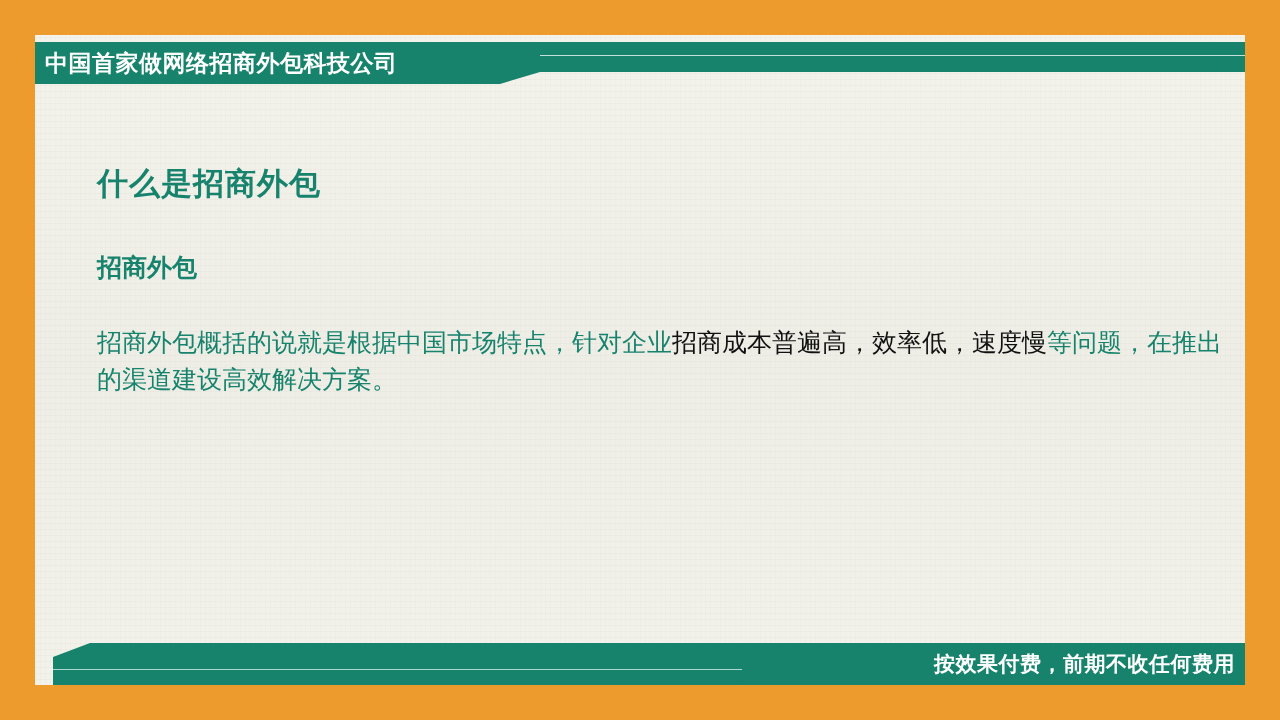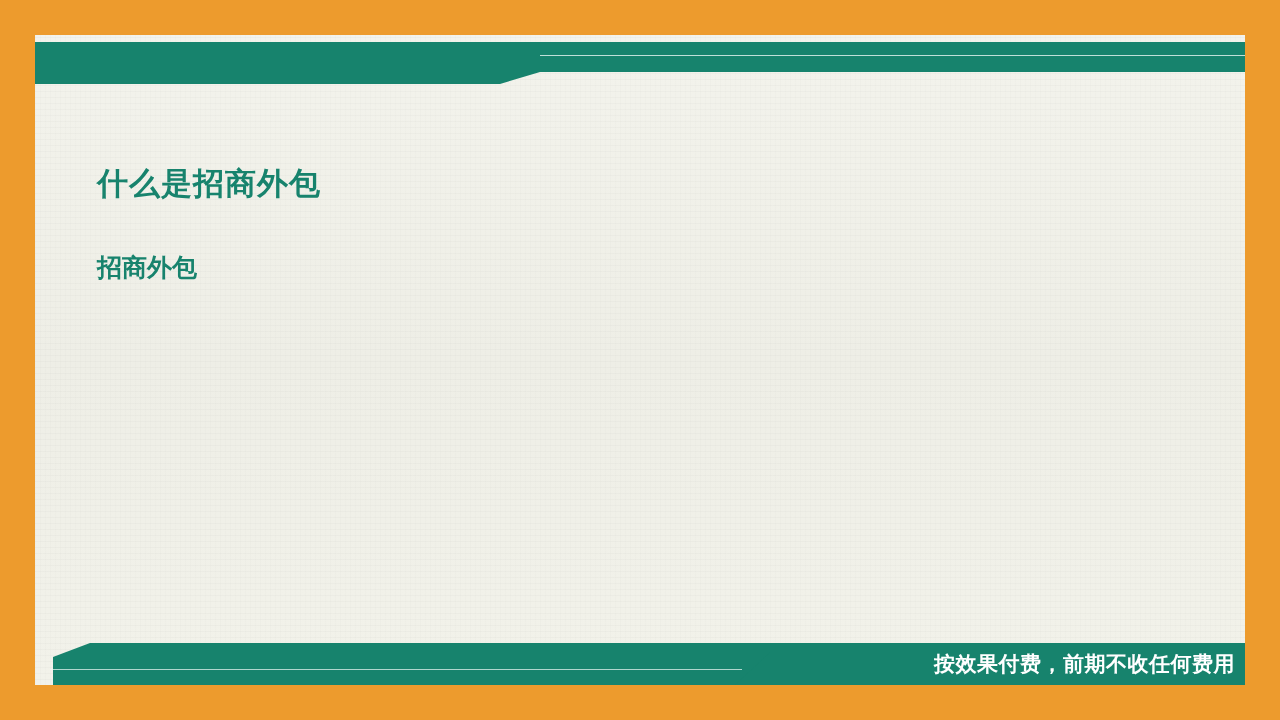--- a/index.html
+++ b/index.html
@@ -177,31 +177,35 @@
 </style>
 </head>
 <body>
 
 <div class="slide">
 
   <div class="canvas"></div>
 
   <div class="header-band"></div>
   <div class="header-hairline"></div>
+  <div class="header-title">中国首家做网络招商外包科技公司</div>
 
   <div class="content">
 
     <h1 class="slide-title">什么是招商外包</h1>
 
     <p class="para">
       <span class="para-lead">招商外包</span>
     </p>
 
     <div class="para-gap"></div>
 
+    <p class="para">
+      <span>招商外包概括的说就是根据中国市场特点，针对企业</span><span class="hl-black">招商成本普遍高，效率低，速度慢</span><span>等问题，在推出的渠道建设高效解决方案。</span>
+    </p>
 
   </div>
 
   <div class="footer-band"></div>
   <div class="footer-notch"></div>
   <div class="footer-band-top"></div>
   <div class="footer-hairline"></div>
   <div class="footer-text">按效果付费，前期不收任何费用</div>
 
 </div>

